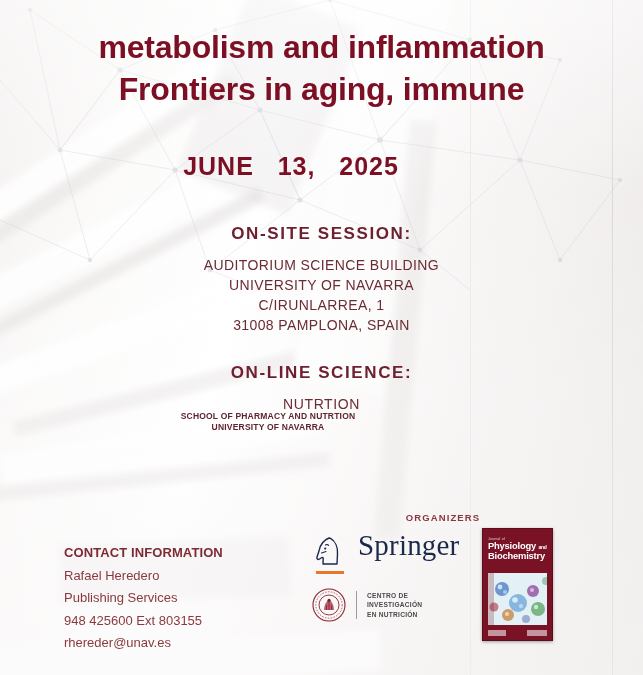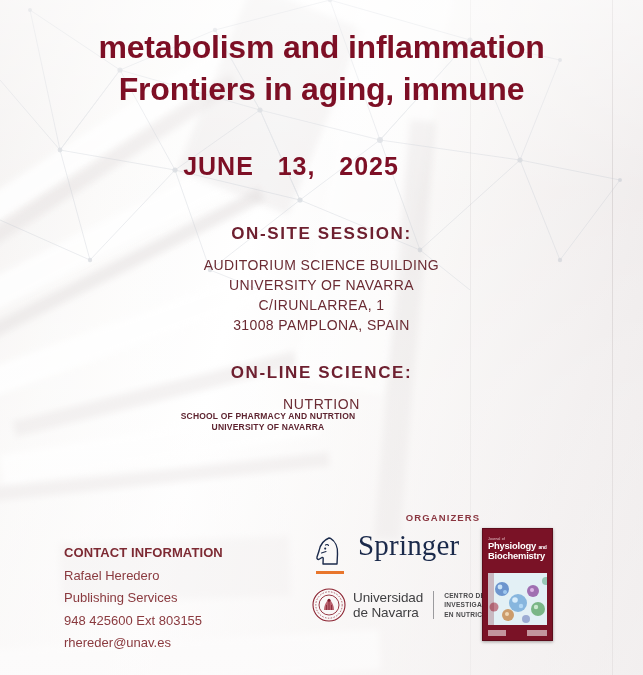--- a/index.html
+++ b/index.html
@@ -258,24 +258,20 @@
 
     <div class="unav">
       <svg class="seal" viewBox="0 0 34 34">
         <circle cx="17" cy="17" r="16" fill="none" stroke="#8b2230" stroke-width="1.1"></circle>
         <circle cx="17" cy="17" r="13.2" fill="none" stroke="#8b2230" stroke-width="0.7" stroke-dasharray="1.5 1.4"></circle>
         <circle cx="17" cy="17" r="10" fill="none" stroke="#8b2230" stroke-width="0.9"></circle>
         <path d="M12 22 C12 18 13.5 14 17 11 C20.5 14 22 18 22 22 Z" fill="#a33040" opacity=".75"></path>
         <path d="M14.5 22 L14.5 17 M19.5 22 L19.5 17 M17 22 L17 13.5" stroke="#7d1c2b" stroke-width="0.7" fill="none"></path>
         <circle cx="17" cy="12.2" r="1.5" fill="#7d1c2b"></circle>
       </svg>
-      <div class="name">
-        <div>Universidad</div>
-        <div>de Navarra</div>
-      </div>
       <div class="divider"></div>
       <div class="centro">
         <div>CENTRO DE</div>
         <div>INVESTIGACIÓN</div>
         <div>EN NUTRICIÓN</div>
       </div>
     </div>
 
     <div class="journal">
       <div class="jtop">

